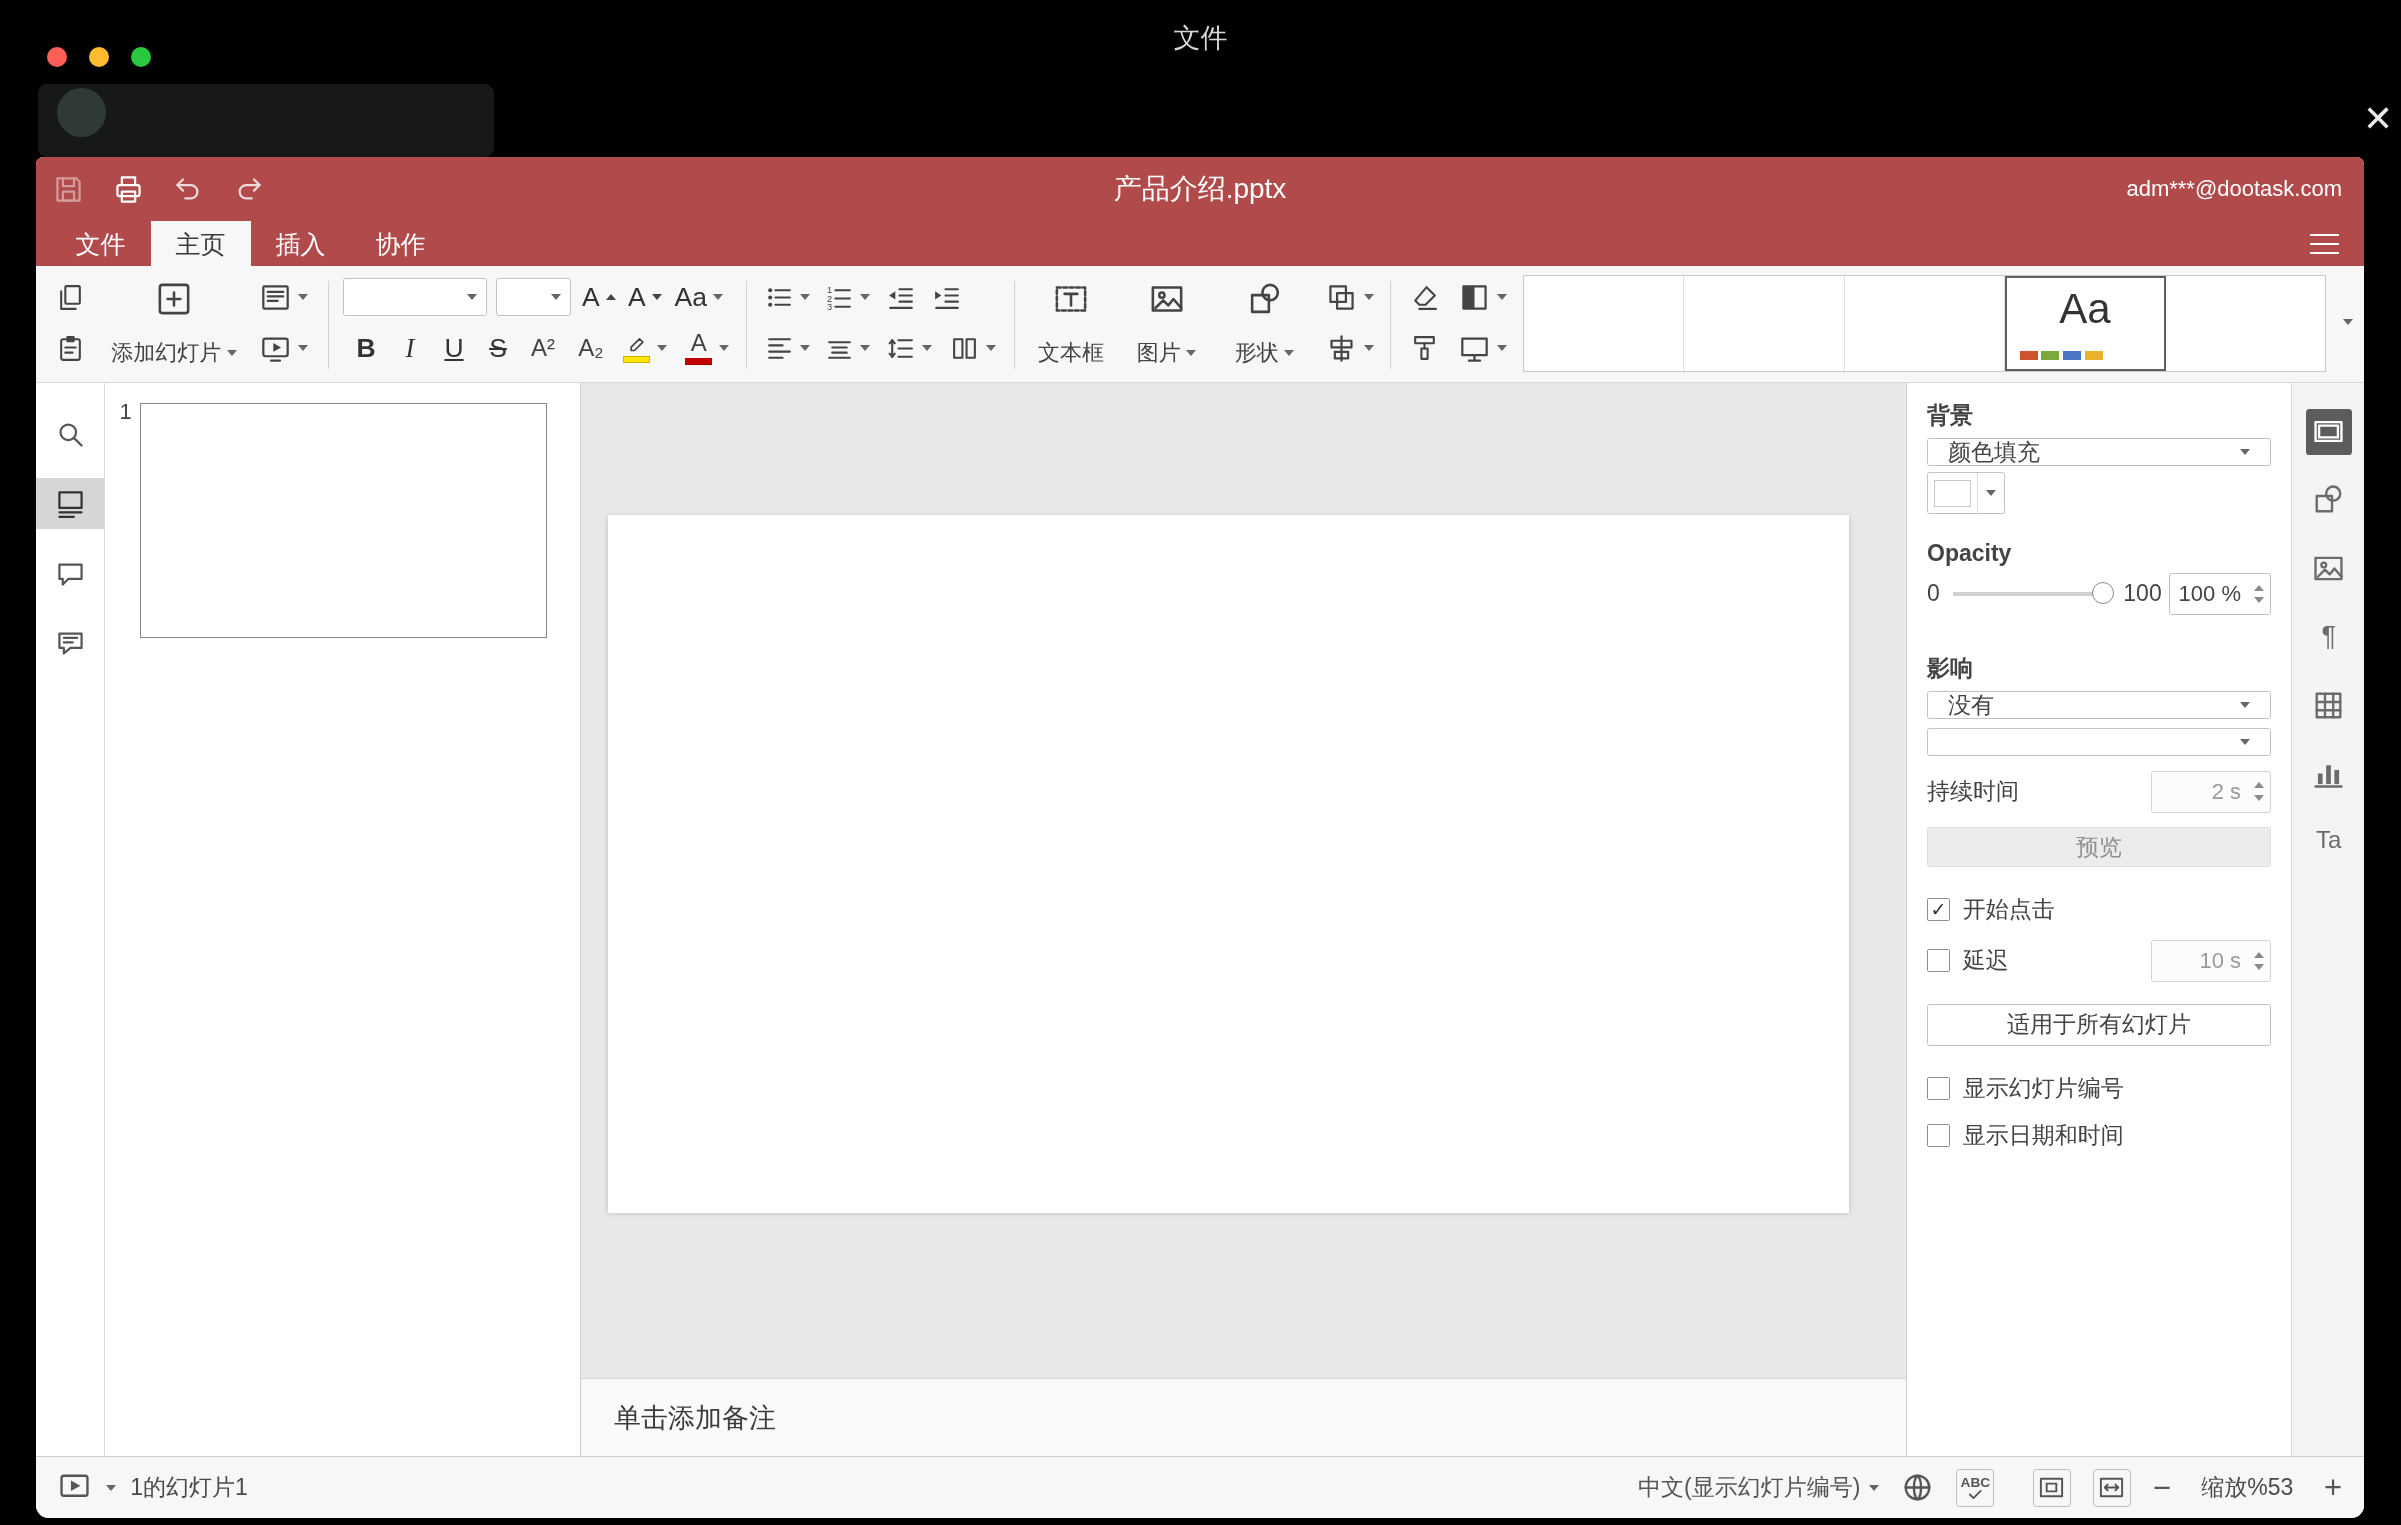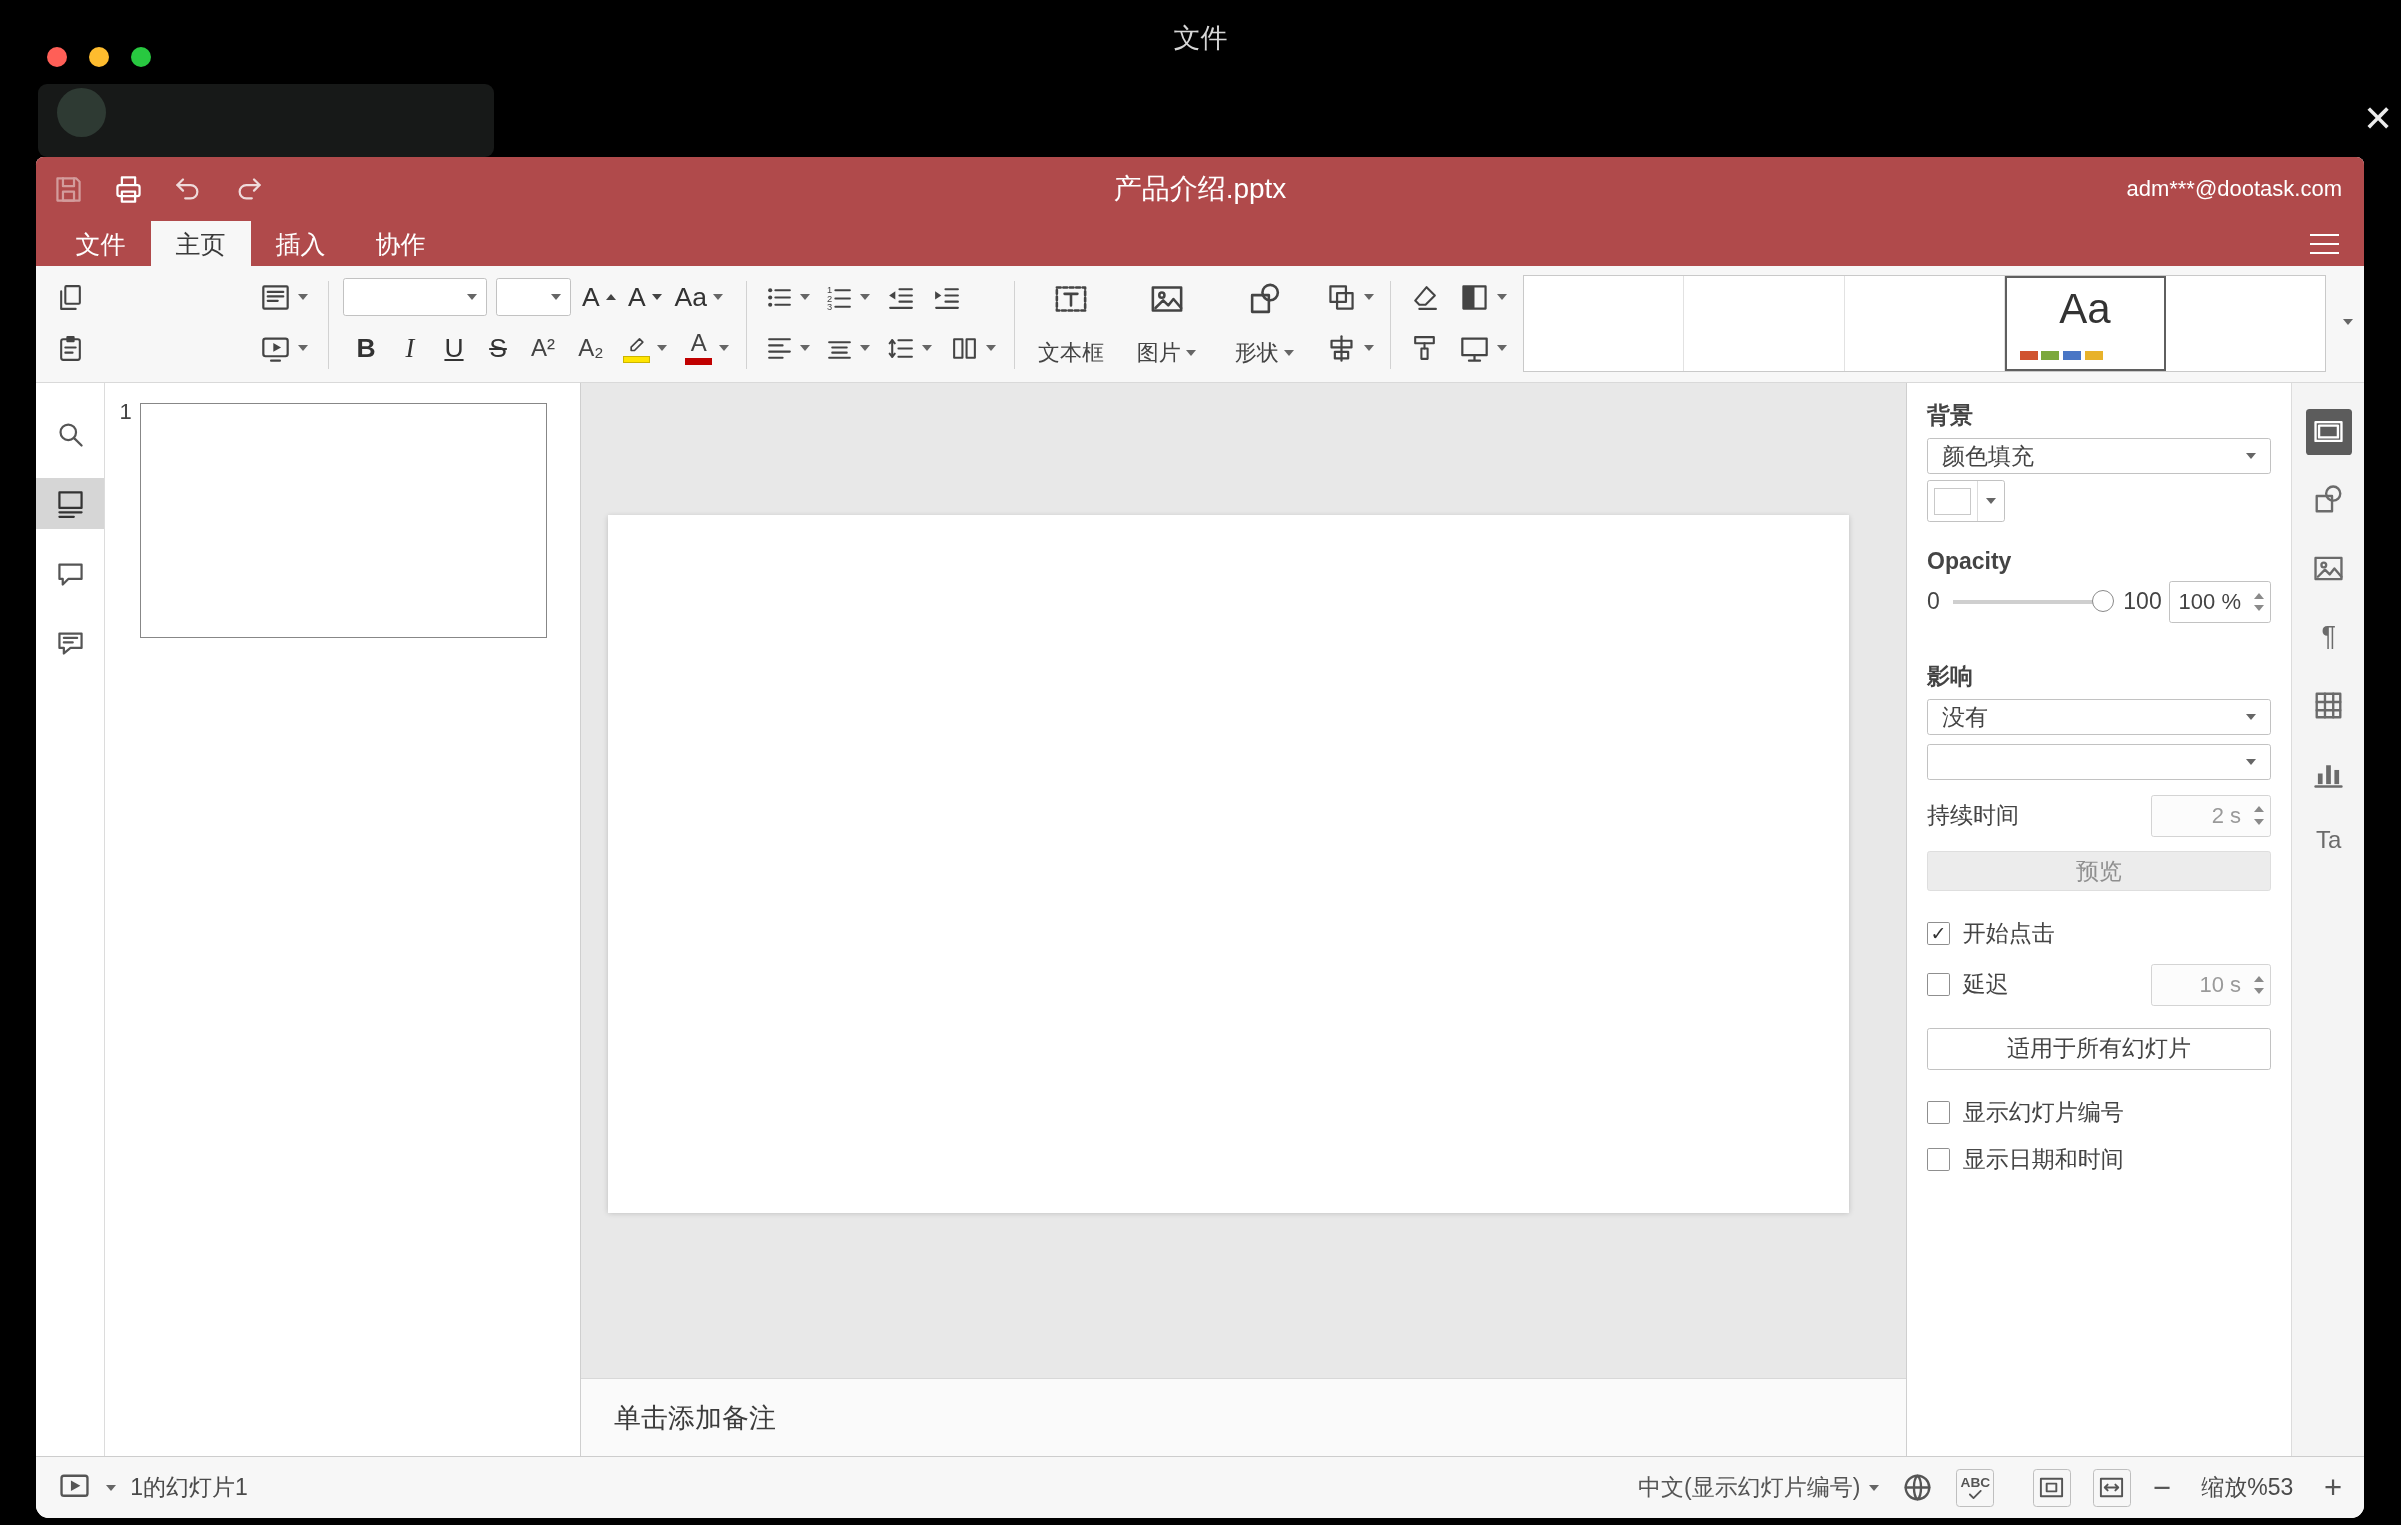--- a/index.html
+++ b/index.html
@@ -73,21 +73,21 @@
   .ph{position:absolute;border:0.9px dashed #aeaeae;display:flex;justify-content:center;text-align:center}
   .ph-title{left:154px;top:114px;width:937px;height:248px;align-items:flex-end;padding-bottom:35px;font-size:77px;color:#1e1e1e}
   .ph-sub{left:154px;top:365px;width:937px;height:173px;align-items:flex-start;padding-top:12.8px;font-size:31px;color:#222}
   .notes{height:78px;background:#fafafa;border-top:0.9px solid #d8d8d8;display:flex;align-items:center;padding-left:33px;font-size:27px;color:#3c3c3c}
 
   
   .props{width:385px;background:#fff;border-left:0.9px solid #cfcfcf;padding:11px 20px 0;font-size:23px;color:#444;flex:none}
   .plabel{font-weight:bold;font-size:23px;color:#444}
   .mt8{margin-top:7.3px}.mt10{margin-top:9px}.mt12{margin-top:6px}.mt16{margin-top:14.6px}
   .mt18{margin-top:16.4px}.mt24{margin-top:22px}.mt28{margin-top:25.5px}.mt30{margin-top:27px}.mt42{margin-top:38px}
-  .pselect{height:36px;border:0.9px solid #c2c2c2;border-radius:2.7px;background:#fff;display:flex;align-items:center;justify-content:space-between;padding:0 14px;cursor:pointer}
+  .pselect{height:28px;border:0.9px solid #c2c2c2;border-radius:2.7px;background:#fff;display:flex;align-items:center;justify-content:space-between;padding:0 20px;cursor:pointer}
   .color-btn{width:78px;height:42px;border:0.9px solid #c2c2c2;border-radius:2.7px;background:#fff;display:flex;cursor:pointer}
   .swatch{flex:1;margin:6.4px;border:0.9px solid #c9c9c9;background:#fff}
   .cb-chev{width:27px;border-left:0.9px solid #dcdcdc;display:flex;align-items:center;justify-content:center}
   .slider-row{display:flex;align-items:center;gap:7.3px}
   .track{flex:1;height:3.6px;background:#cfcfcf;position:relative;margin:0 5.5px}
   .knob{position:absolute;right:-3.6px;top:-10px;width:22px;height:22px;border-radius:50%;background:#fff;border:1.8px solid #8a8a8a;cursor:pointer}
   .spin{width:102px;height:42px;border:0.9px solid #c2c2c2;border-radius:2.7px;background:#fff;display:flex;align-items:center;justify-content:flex-end;position:relative;padding-right:29px;font-size:22px;flex:none}
   .spin.w130{width:120px}
   .spin.disabled{color:#9a9a9a;background:#fcfcfc;border-color:#d4d4d4}
   .sarrows{position:absolute;right:6.4px;top:0;bottom:0;display:flex;flex-direction:column;justify-content:center;gap:6.4px}
@@ -190,20 +190,30 @@
           </svg>
         </div>
       <div class="tbtn r2" style="left:14.6px;width:40px">
           <svg class="ic" width="29" height="29" viewBox="0 0 28 28">
             <rect x="5" y="5" width="18" height="20" rx="2"></rect>
             <rect class="f" x="10" y="2" width="8" height="6" rx="1"></rect>
             <path d="M9 13h10M9 18h7"></path>
           </svg>
         </div>
 
+      <div class="tbtn tall" style="left:66px;width:144px">
+        <svg class="ic" width="36" height="36" viewBox="0 0 28 28">
+            <rect x="3" y="3" width="22" height="22" rx="2"></rect>
+            <path d="M14 9v10M9 14h10"></path>
+          </svg>
+        <span class="lblrow">
+            <span>添加幻灯片</span>
+            <span class="chev"></span>
+          </span>
+      </div>
       <div class="tbtn r1" style="left:219px;width:58px">
           <svg class="ic" width="31" height="31" viewBox="0 0 28 28">
             <rect x="3" y="4" width="22" height="20" rx="1"></rect>
             <path d="M7 9h14M7 13h14M7 17h9"></path>
           </svg>
           <span class="chev"></span>
         </div>
       <div class="tbtn r2" style="left:219px;width:58px">
           <svg class="ic" width="31" height="31" viewBox="0 0 28 28">
             <rect x="3" y="5" width="22" height="16" rx="2"></rect>

